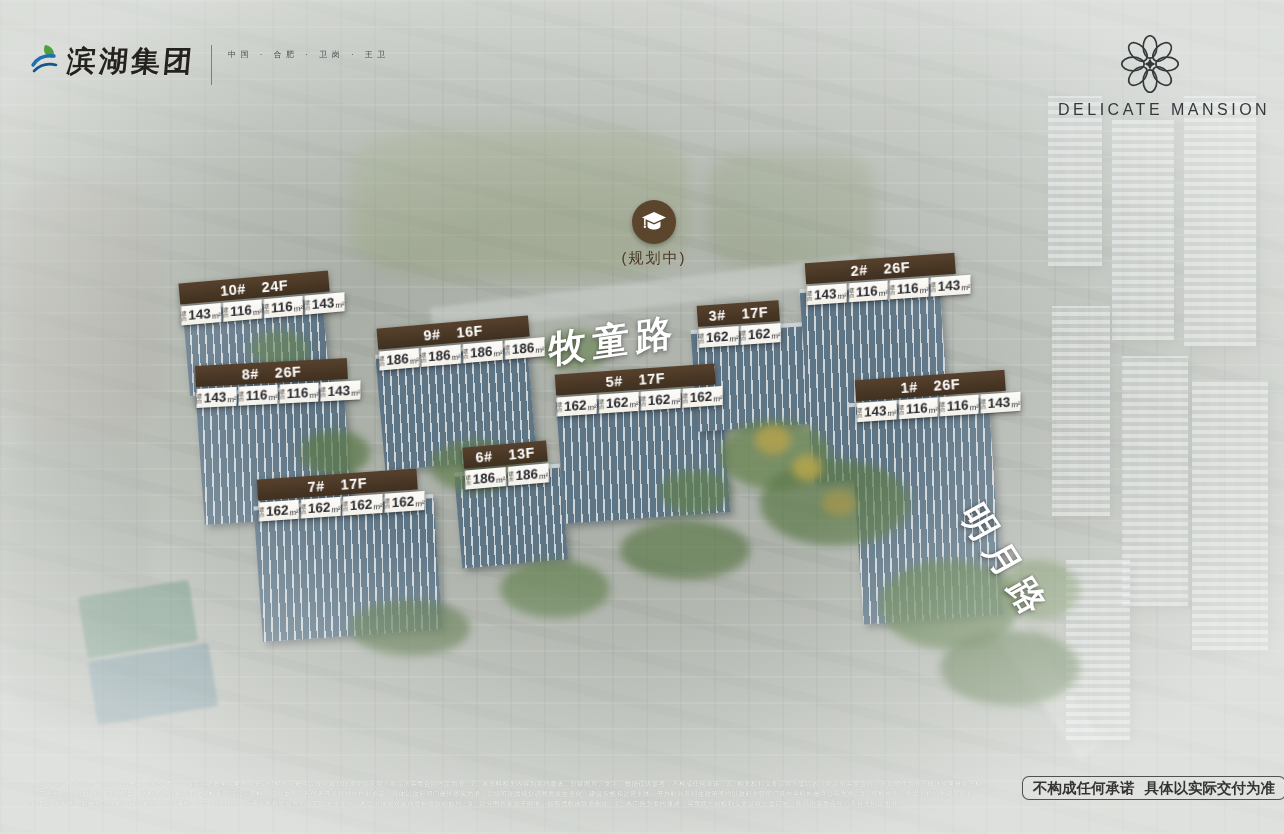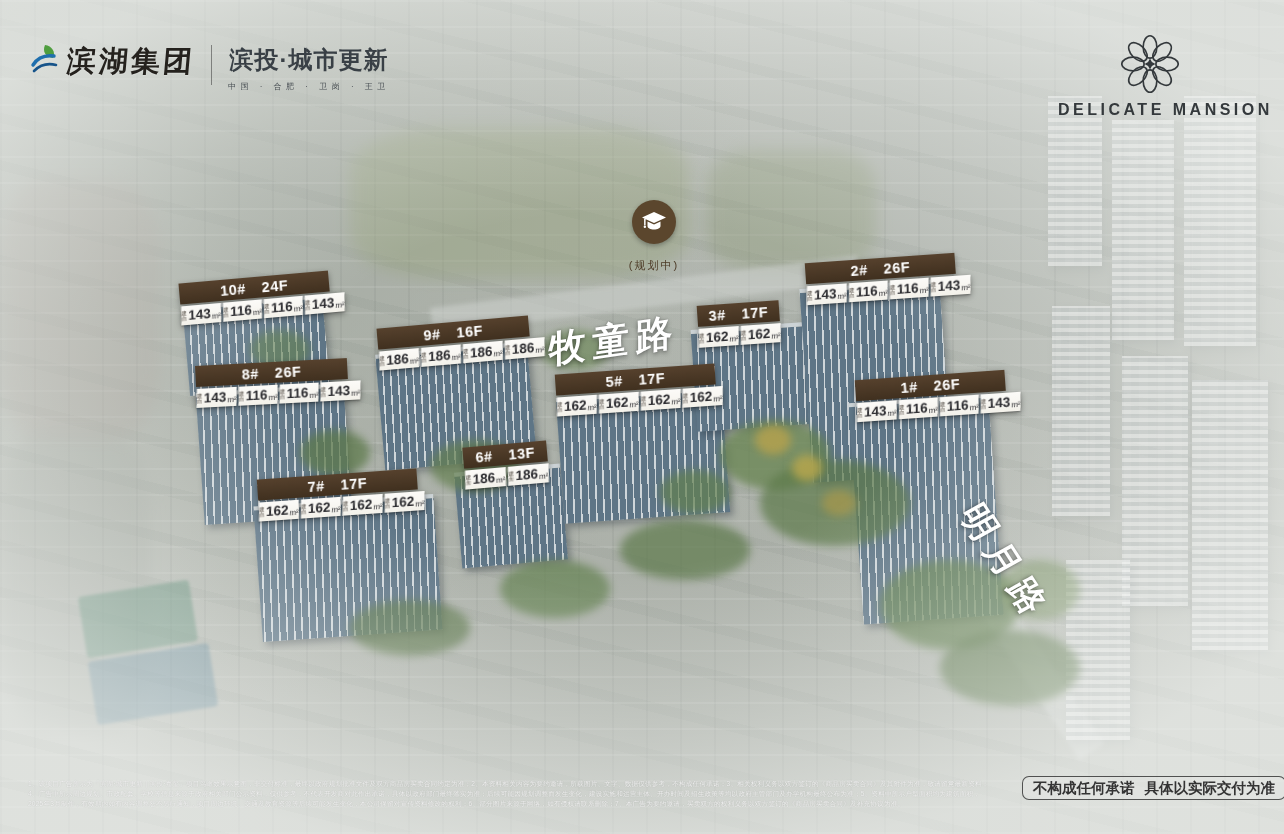--- a/index.html
+++ b/index.html
@@ -39,29 +39,29 @@
   .group-logo{display:flex;align-items:center;gap:7px;}
   .group-name{font-family:"DejaVu Serif","Liberation Serif",serif;font-weight:bold;font-size:29px;
     letter-spacing:3px;transform:skewX(-5deg);color:#25221e;text-shadow:0 1px 1px rgba(255,255,255,.25);}
   .divider{width:1px;height:40px;background:rgba(60,60,60,.55);margin-top:3px;}
   .division{display:flex;flex-direction:column;align-items:center;margin-top:2px;}
   .division-title{font-size:24px;font-weight:bold;color:#394046;letter-spacing:1px;white-space:nowrap;}
   .division-sub{font-size:8px;letter-spacing:4.5px;color:#4a5055;margin-top:5px;white-space:nowrap;}
 
   
   .project-logo{position:absolute;left:1058px;top:34px;width:184px;text-align:center;color:var(--logo-dark,#34393c);}
-  .logo-en{font-size:16px;letter-spacing:3.5px;font-weight:700;margin-top:3px;white-space:nowrap;}
+  .logo-en{font-size:16px;letter-spacing:3.5px;font-weight:400;margin-top:3px;white-space:nowrap;}
   .logo-cn{font-size:20px;letter-spacing:7px;margin-top:6px;font-weight:600;white-space:nowrap;}
 
   
   .school{position:absolute;left:578px;top:200px;width:152px;text-align:center;}
   .school-ico{width:44px;height:44px;border-radius:50%;background:var(--school-brown,#5b462d);
     margin:0 auto;display:flex;align-items:center;justify-content:center;box-shadow:0 2px 5px rgba(0,0,0,.3);}
   .school-label{margin-top:9px;font-size:25px;font-weight:bold;color:#4c3a26;letter-spacing:2px;white-space:nowrap;}
-  .school-status{margin-top:14px;font-size:11px;color:#4c3a26;letter-spacing:2px;text-align:center;}
+  .school-status{margin-top:5px;font-size:15px;color:#4c3a26;letter-spacing:2px;text-align:center;}
 
   
   .road{position:absolute;color:var(--road-text,#fff);font-weight:bold;white-space:nowrap;
     text-shadow:0 2px 5px rgba(0,0,0,.4),0 0 2px rgba(0,0,0,.25);}
   .road-mutong{left:548px;top:316px;font-size:37px;letter-spacing:7px;transform:rotate(-8deg) skewX(-8deg);}
   .road-mingyue{left:990px;top:496px;font-size:35px;letter-spacing:9px;
     transform:rotate(57deg) skewX(-4deg);transform-origin:0 0;}
 
   
   .bldg{position:absolute;filter:drop-shadow(0 2px 3px rgba(0,0,0,.35));}
@@ -139,21 +139,20 @@
         <svg width="30" height="36" viewBox="0 0 30 34">
           <path d="M15 2 C22 3 26 9 23 15 C16 14 12 9 15 2 Z" fill="#4f9e3f"></path>
           <path d="M3 22 C8 14 16 12 24 13" stroke="#1f6fae" stroke-width="3.4" fill="none" stroke-linecap="round"></path>
           <path d="M4 28 C10 22 18 20 26 22" stroke="#17548a" stroke-width="2.6" fill="none" stroke-linecap="round"></path>
         </svg>
       </span>
       <span class="group-name">滨湖集团</span>
     </div>
     <div class="divider"></div>
     <div class="division">
-      <span class="division-title">滨投·城市更新</span>
       <span class="division-sub">中国 · 合肥 · 卫岗 · 王卫</span>
     </div>
   </div>
 
   <div class="project-logo">
     <span>
       <svg width="58" height="60" viewBox="-21 -22 42 44">
         <g fill="none" stroke="#34393c" stroke-width="1.2">
           <ellipse cx="0" cy="-12.5" rx="5" ry="8.2"></ellipse>
           <ellipse cx="0" cy="-12.5" rx="5" ry="8.2" transform="rotate(45)"></ellipse>

